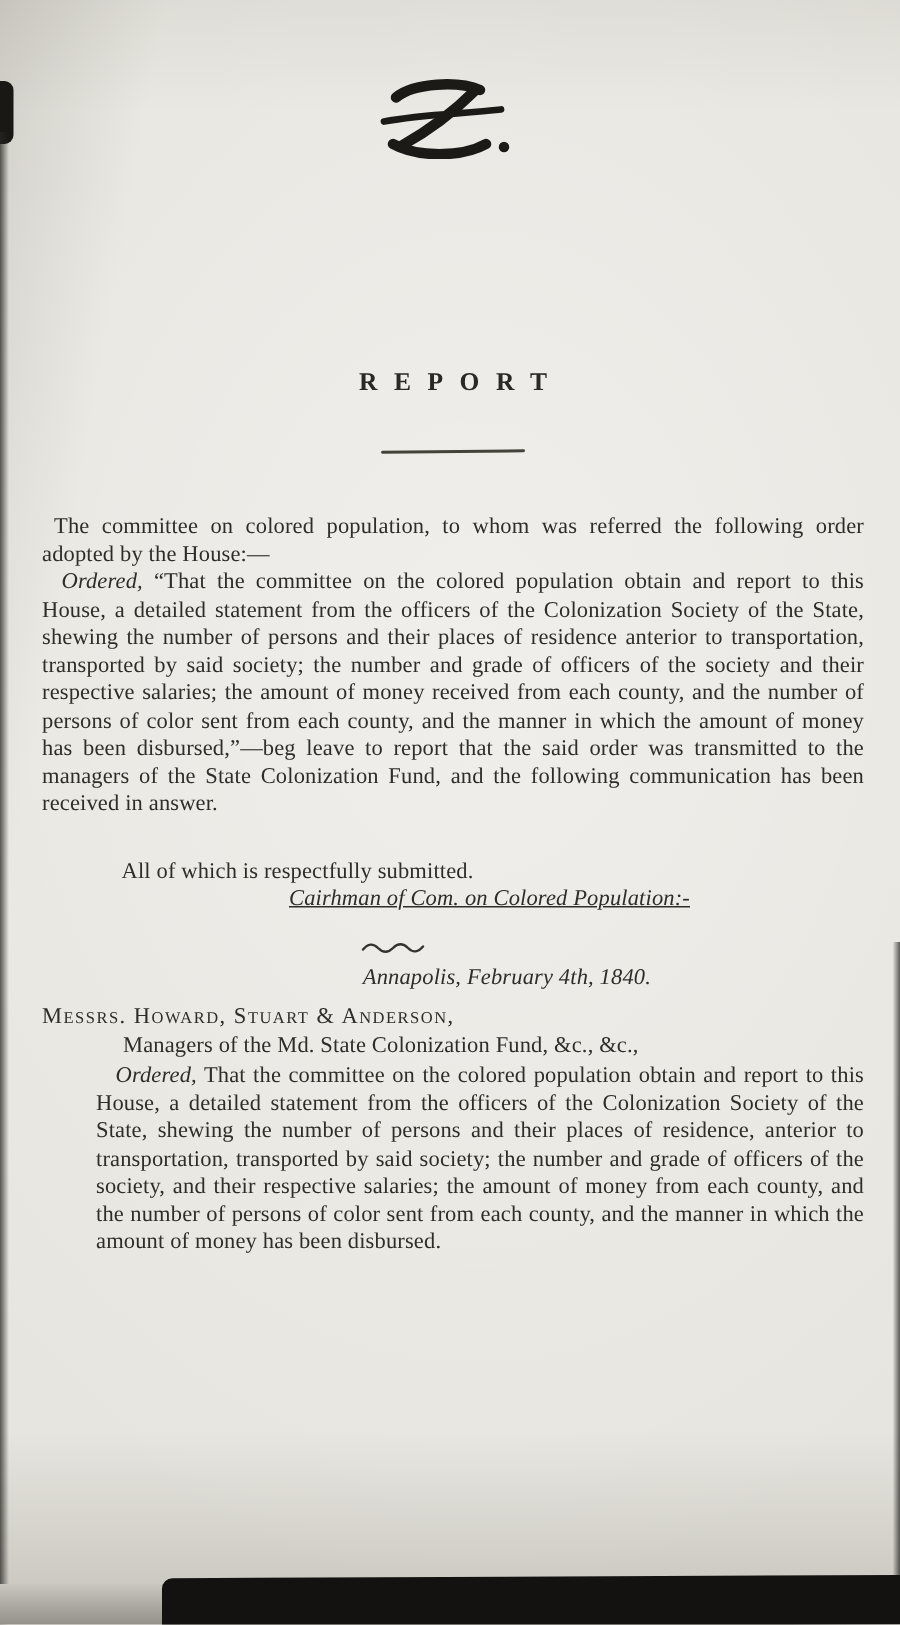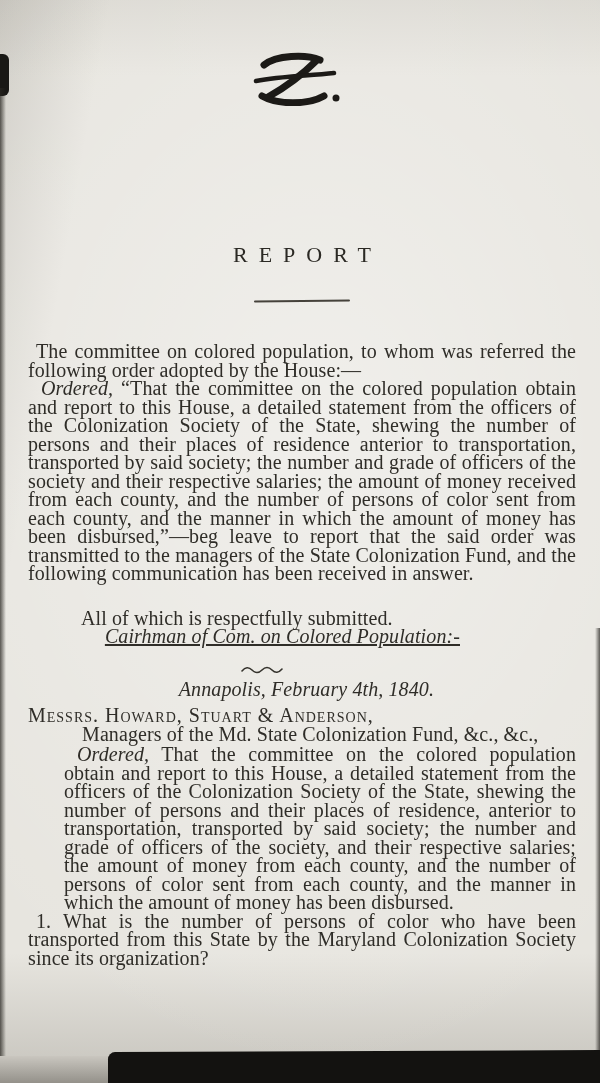--- a/index.html
+++ b/index.html
@@ -9,31 +9,31 @@
     position: relative; overflow: hidden;
     background: #e7e5df;
     background-image:
       radial-gradient(ellipse 130% 95% at 53% 40%, rgba(255,255,255,.38), rgba(255,255,255,0) 62%),
       linear-gradient(100deg, rgba(110,106,96,.20), rgba(110,106,96,0) 14%),
       linear-gradient(to bottom, rgba(150,146,136,.14), rgba(150,146,136,0) 7%, rgba(150,146,136,0) 88%, rgba(110,106,96,.28));
     font-family: "Liberation Serif", "DejaVu Serif", serif;
     color: #2f2d28;
   }
   .content { position: absolute; inset: 0; padding: 0 24px 0 28px; }
-  p { margin: 0; font-size: 20px; line-height: 18.5px; text-align: justify; letter-spacing: .1px; }
+  p { margin: 0; font-size: 15px; line-height: 18.5px; text-align: justify; letter-spacing: .1px; }
   .italic { font-style: italic; }
   .indent { text-indent: 13px; }
   .small-indent { text-indent: 8px; }
 
   .mark { margin-top: 50px; height: 56px; display: flex; justify-content: center; }
   .mark svg { transform: translateX(-4px); }
 
   .title {
     margin: 134px 0 0 0; text-align: center;
-    font-size: 22px; font-weight: 400; letter-spacing: 11px; text-indent: 11px;
+    font-size: 17px; font-weight: 700; letter-spacing: 11px; text-indent: 11px;
     color: #2b2924; line-height: 30px;
   }
   .rule1 {
     width: 96px; height: 2px; background: #45423b; border-radius: 2px;
     margin: 30px auto 0; transform: rotate(-.6deg);
   }
   .p1 { margin-top: 40px; }
   .submitted { text-indent: 53px; margin-top: 26px; }
   .sig-name  { text-align: right; padding-right: 128px; text-align-last: right; }
   .sig-title { text-align: right; padding-right: 116px; text-align-last: right; text-decoration: underline; }
@@ -112,20 +112,19 @@
 
     <p class="dateline italic">Annapolis, February 4th, 1840.</p>
 
     <p class="addressee">Messrs. Howard, Stuart &amp; Anderson,</p>
     <p class="addressee-role">Managers of the Md. State Colonization Fund, &amp;c., &amp;c.,</p>
 
 
     <p class="indent order2"><span class="italic">Ordered,</span><span> That the committee on the colored population obtain and report to this House, a detailed statement from the officers of the Colonization Society of the State, shewing the number of persons and their places of residence, anterior to transportation, transported by said society; the number and grade of officers of the society, and their respective salaries; the amount of money from each county, and the number of persons of color sent from each county, and the manner in which the amount of money has been disbursed.</span></p>
 
 
-    <p class="small-indent">1. What is the number of persons of color who have been transported from this State by the Maryland Colonization Society since its organization?</p>
 
   </div>
 
   <div class="scan-bottom-gray"></div>
   <div class="scan-bottom-black"></div>
 
 </div>
 
 </body></html>

